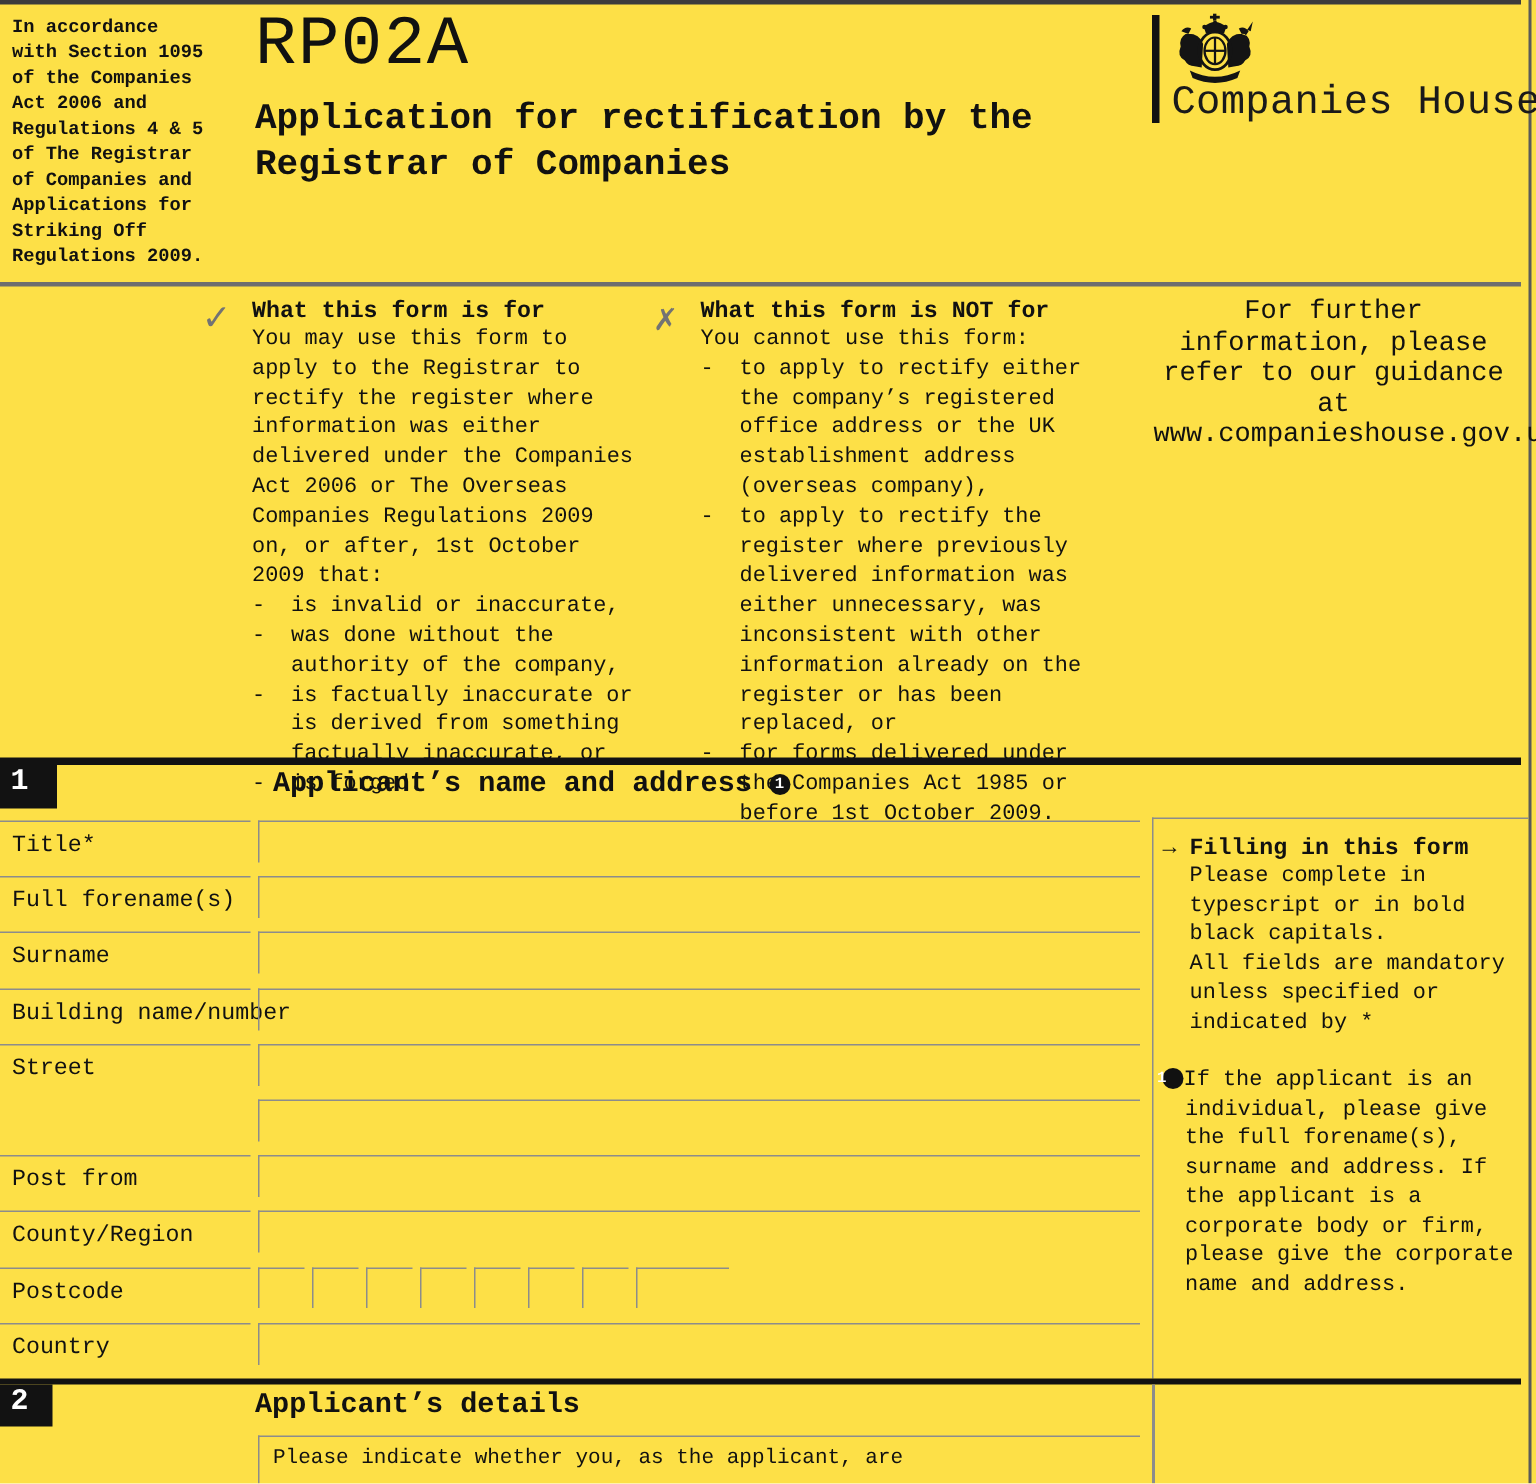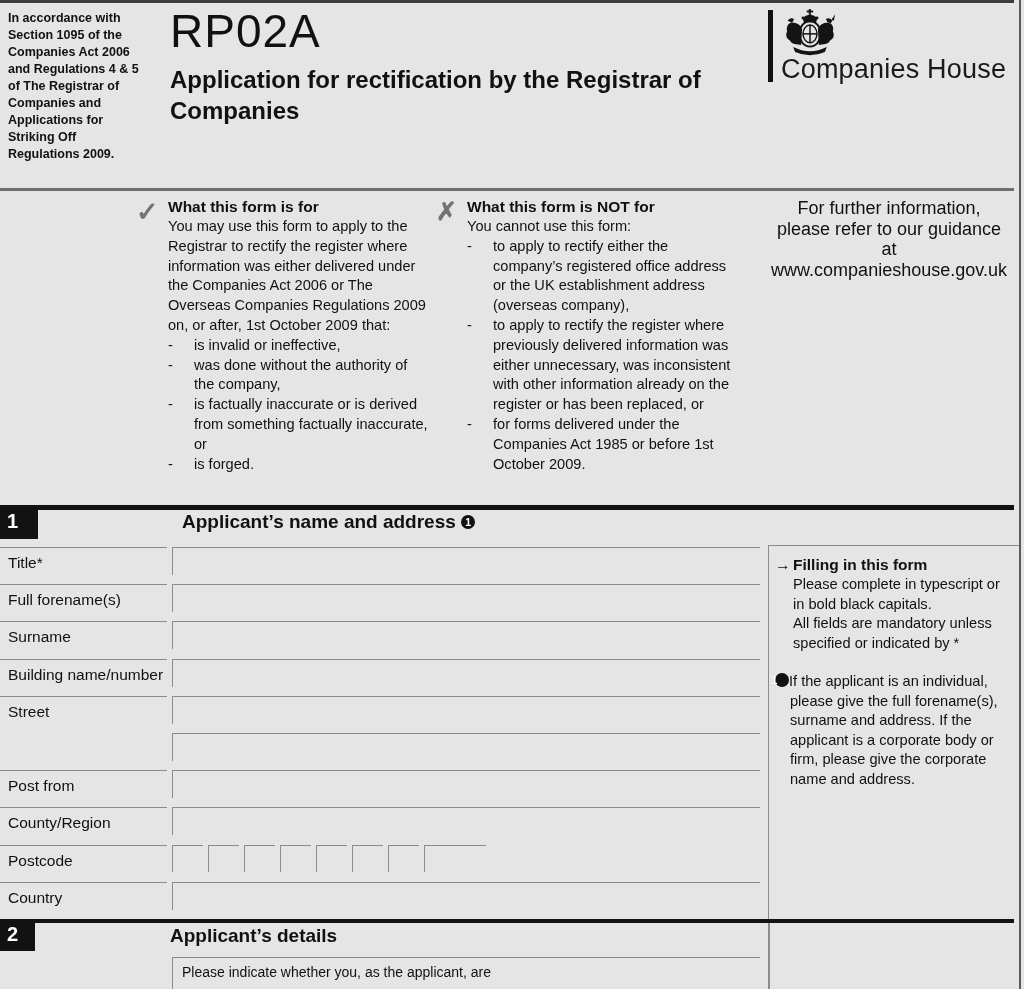--- a/index.html
+++ b/index.html
@@ -1,19 +1,19 @@
 <!DOCTYPE html>
 <html><head>
 <meta charset="utf-8">
 <style>
   * { margin:0; padding:0; box-sizing:border-box; }
   html,body { background:#fff; }
   .page {
-    position:relative; width:1024px; height:989px; background:#e5e5e5;
-    font-family:Liberation Sans, sans-serif; color:#111; overflow:hidden;
+    position:relative; width:1024px; height:989px; background:#fde047;
+    font-family:Liberation Mono, monospace; color:#111; overflow:hidden;
   }
   .vline { position:absolute; background:#8c8c8c; width:1.5px; }
   .topline { position:absolute; left:0; top:0; width:1014px; height:3px; background:#3c3c3c; }
   .rightedge { position:absolute; left:1019px; top:0; width:2px; height:989px; background:#5a5a5a; }
 
   
   .legal-note { position:absolute; left:8px; top:10px; width:134px; font-size:12.5px; font-weight:bold; line-height:1.36; }
   .form-code { position:absolute; left:170px; top:4px; font-size:46px; font-weight:400; letter-spacing:1px; }
   .form-title { position:absolute; left:170px; top:64px; width:540px; font-size:24px; font-weight:bold; line-height:1.3; }
   .logo { position:absolute; left:768px; top:8px; width:282px; height:78px; }
@@ -103,21 +103,21 @@
 
   <div class="divider"></div>
 
   <span class="mark-icon" style="left:136px; top:196px;">✓</span>
   <div class="col col1">
     <div class="col-head">What this form is for</div>
     <div class="col-body">You may use this form to apply to the Registrar to rectify the register where information was either delivered under the Companies Act 2006 or The Overseas Companies Regulations 2009 on, or after, 1st October 2009 that:</div>
     <div>
         <div class="bullet">
           <span class="dash">-</span>
-          <span class="btext">is invalid or ineffective,</span>
+          <span class="btext">is invalid or inaccurate,</span>
         </div>
         <div class="bullet">
           <span class="dash">-</span>
           <span class="btext">was done without the authority of the company,</span>
         </div>
         <div class="bullet">
           <span class="dash">-</span>
           <span class="btext">is factually inaccurate or is derived from something factually inaccurate, or</span>
         </div>
         <div class="bullet">

